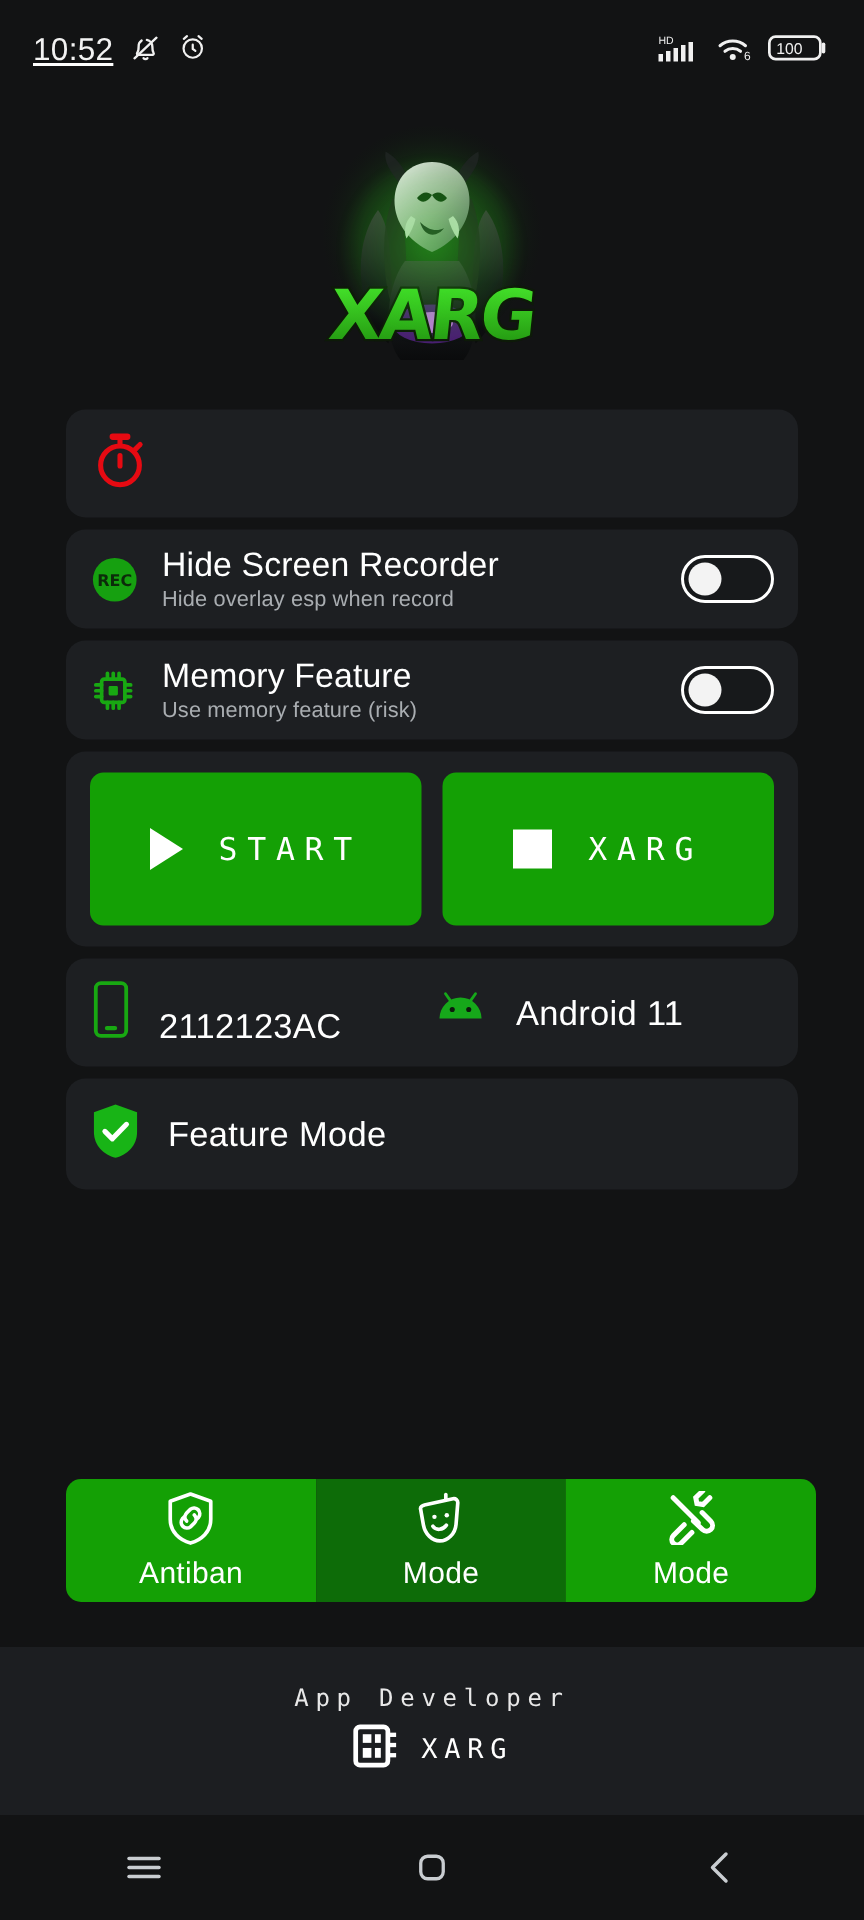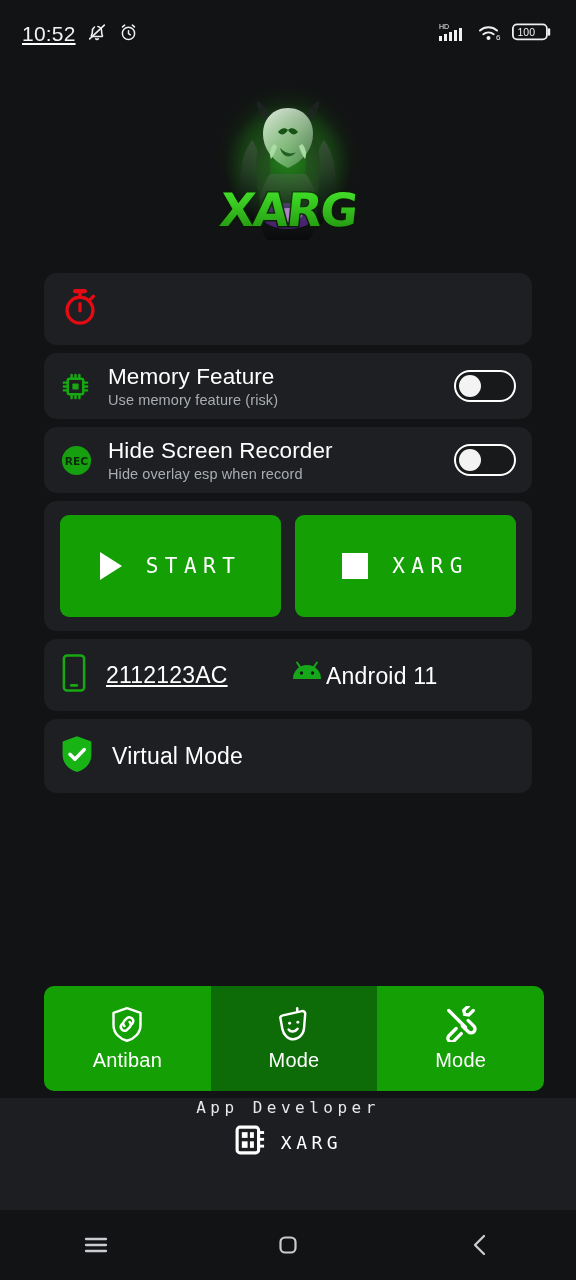--- a/index.html
+++ b/index.html
@@ -90,46 +90,46 @@
     border-left:22px solid #fff;
     border-top:14px solid transparent;
     border-bottom:14px solid transparent;
   }
   .sq-stop{ width:26px;height:26px;background:#fff; }
 
   
   .card-device{
     height:72px; display:flex; align-items:center; padding:0 16px;
   }
-  .dev-left{ display:flex; align-items:center; gap:18px; width:50%;text-decoration:underline; }
-  .dev-right{ display:flex; align-items:flex-end; }
+  .dev-left{ display:flex; align-items:flex-end; gap:18px; width:50%; }
+  .dev-right{ display:flex; align-items:center; gap:18px; }
   .dev-text{ font-size:23px; color:#ffffff; letter-spacing:.2px; }
 
   .card-virtual{
     height:74px; display:flex; align-items:center; padding:0 16px; gap:18px;
   }
   .virtual-text{ font-size:23px; color:#ffffff; letter-spacing:.2px; }
 
   
   .tabs{
     position:absolute; left:44px; right:32px; top:986px;
-    height:105px; display:flex; border-radius:10px; overflow:hidden;
+    height:82px; display:flex; border-radius:10px; overflow:hidden;
   }
   .tab{
     flex:1; background:#14a005; display:flex; flex-direction:column;
     align-items:center; justify-content:center; gap:3px; cursor:pointer;
   }
   .tab.dim{ background:#0d6c08; }
   .tab-label{ font-size:20px; color:#ffffff; letter-spacing:.2px; }
 
   
   .footer{
     position:absolute; left:0; right:0; top:1098px; height:112px;
     background:#1c1e21;
-    display:flex; flex-direction:column; align-items:center; justify-content:flex-start;
+    display:flex; flex-direction:column; align-items:center; justify-content:center;
     gap:6px;
   }
   .footer-title{
     font-size:16px; letter-spacing:4.5px; color:#e8e8e8;
     font-family:"DejaVu Sans Mono", monospace;
   }
   .footer-brand{ display:flex; align-items:center; gap:13px; }
   .footer-name{
     font-size:18px; letter-spacing:4.5px; color:#ffffff;
     font-family:"DejaVu Sans Mono", monospace;
@@ -263,45 +263,45 @@
         <line x1="9" y1="3.2" x2="15" y2="3.2" stroke-width="2.6"></line>
         <line x1="18.4" y1="8.3" x2="20.3" y2="6.4"></line>
         <line x1="12" y1="3.2" x2="12" y2="6.6"></line>
       </svg>
     </span>
     <span></span>
   </div>
 
   <div class="card row-toggle">
     <span class="row-icon">
+      <svg width="33" height="33" viewBox="0 0 34 34">
+        <circle cx="17" cy="17" r="15" fill="#16a010"></circle>
+        <text x="17" y="21.5" text-anchor="middle" font-size="11" font-weight="bold" fill="#0c2b0a" font-family="DejaVu Sans, sans-serif">REC</text>
+      </svg>
+    </span>
+    <span class="row-texts">
+      <span class="row-title" style="display:block">Hide Screen Recorder</span>
+      <span class="row-sub" style="display:block">Hide overlay esp when record</span>
+    </span>
+    <span class="switch">
+      <span class="knob"></span>
+    </span>
+  </div>
+
+  <div class="card row-toggle">
+    <span class="row-icon">
       <svg width="31" height="31" viewBox="0 0 24 24" fill="none" stroke="#18a812" stroke-width="1.9">
         <rect x="6" y="6" width="12" height="12" rx="1.4"></rect>
         <rect x="9.6" y="9.6" width="4.8" height="4.8" rx="0.7" fill="#18a812" stroke="none"></rect>
         <path d="M9 6V3M12 6V3M15 6V3M9 21v-3M12 21v-3M15 21v-3M6 9H3M6 12H3M6 15H3M21 9h-3M21 12h-3M21 15h-3" stroke-linecap="round"></path>
       </svg>
     </span>
     <span class="row-texts">
       <span class="row-title" style="display:block">Memory Feature</span>
       <span class="row-sub" style="display:block">Use memory feature (risk)</span>
-    </span>
-    <span class="switch">
-      <span class="knob"></span>
-    </span>
-  </div>
-
-  <div class="card row-toggle">
-    <span class="row-icon">
-      <svg width="33" height="33" viewBox="0 0 34 34">
-        <circle cx="17" cy="17" r="15" fill="#16a010"></circle>
-        <text x="17" y="21.5" text-anchor="middle" font-size="11" font-weight="bold" fill="#0c2b0a" font-family="DejaVu Sans, sans-serif">REC</text>
-      </svg>
-    </span>
-    <span class="row-texts">
-      <span class="row-title" style="display:block">Hide Screen Recorder</span>
-      <span class="row-sub" style="display:block">Hide overlay esp when record</span>
     </span>
     <span class="switch">
       <span class="knob"></span>
     </span>
   </div>
 
   <div class="card card-actions">
     <button class="btn-action">
       <span class="tri-play"></span>
       <span class="lbl">START</span>
@@ -336,21 +336,21 @@
     </div>
   </div>
 
   <div class="card card-virtual">
     <span>
       <svg width="34" height="40" viewBox="0 0 26 30">
         <path d="M13 1.5 24 5.5v10c0 7-5.1 11.6-11 13.2C7.1 27.1 2 22.5 2 15.5v-10z" fill="#18b416"></path>
         <path d="M7.6 15.2 11.4 19l7.2-7.4" fill="none" stroke="#fff" stroke-width="2.6" stroke-linecap="round" stroke-linejoin="round"></path>
       </svg>
     </span>
-    <span class="virtual-text">Virtual Mode</span>
+    <span class="virtual-text">Feature Mode</span>
   </div>
 </div>
 
 <div class="tabs">
   <div class="tab">
     <span>
       <svg width="34" height="36" viewBox="0 0 26 28" fill="none" stroke="#fff" stroke-width="1.9">
         <path d="M13 1.6 23.5 5.3v9.4c0 6.5-4.8 10.8-10.5 12.3C7.3 25.5 2.5 21.2 2.5 14.7V5.3z" stroke-linejoin="round"></path>
         <path d="M11 15.6a3 3 0 0 1 0-4.2l2-2a3 3 0 0 1 4.2 4.2l-.9.9" stroke-linecap="round"></path>
         <path d="M15 12.4a3 3 0 0 1 0 4.2l-2 2a3 3 0 0 1-4.2-4.2l.9-.9" stroke-linecap="round"></path>

